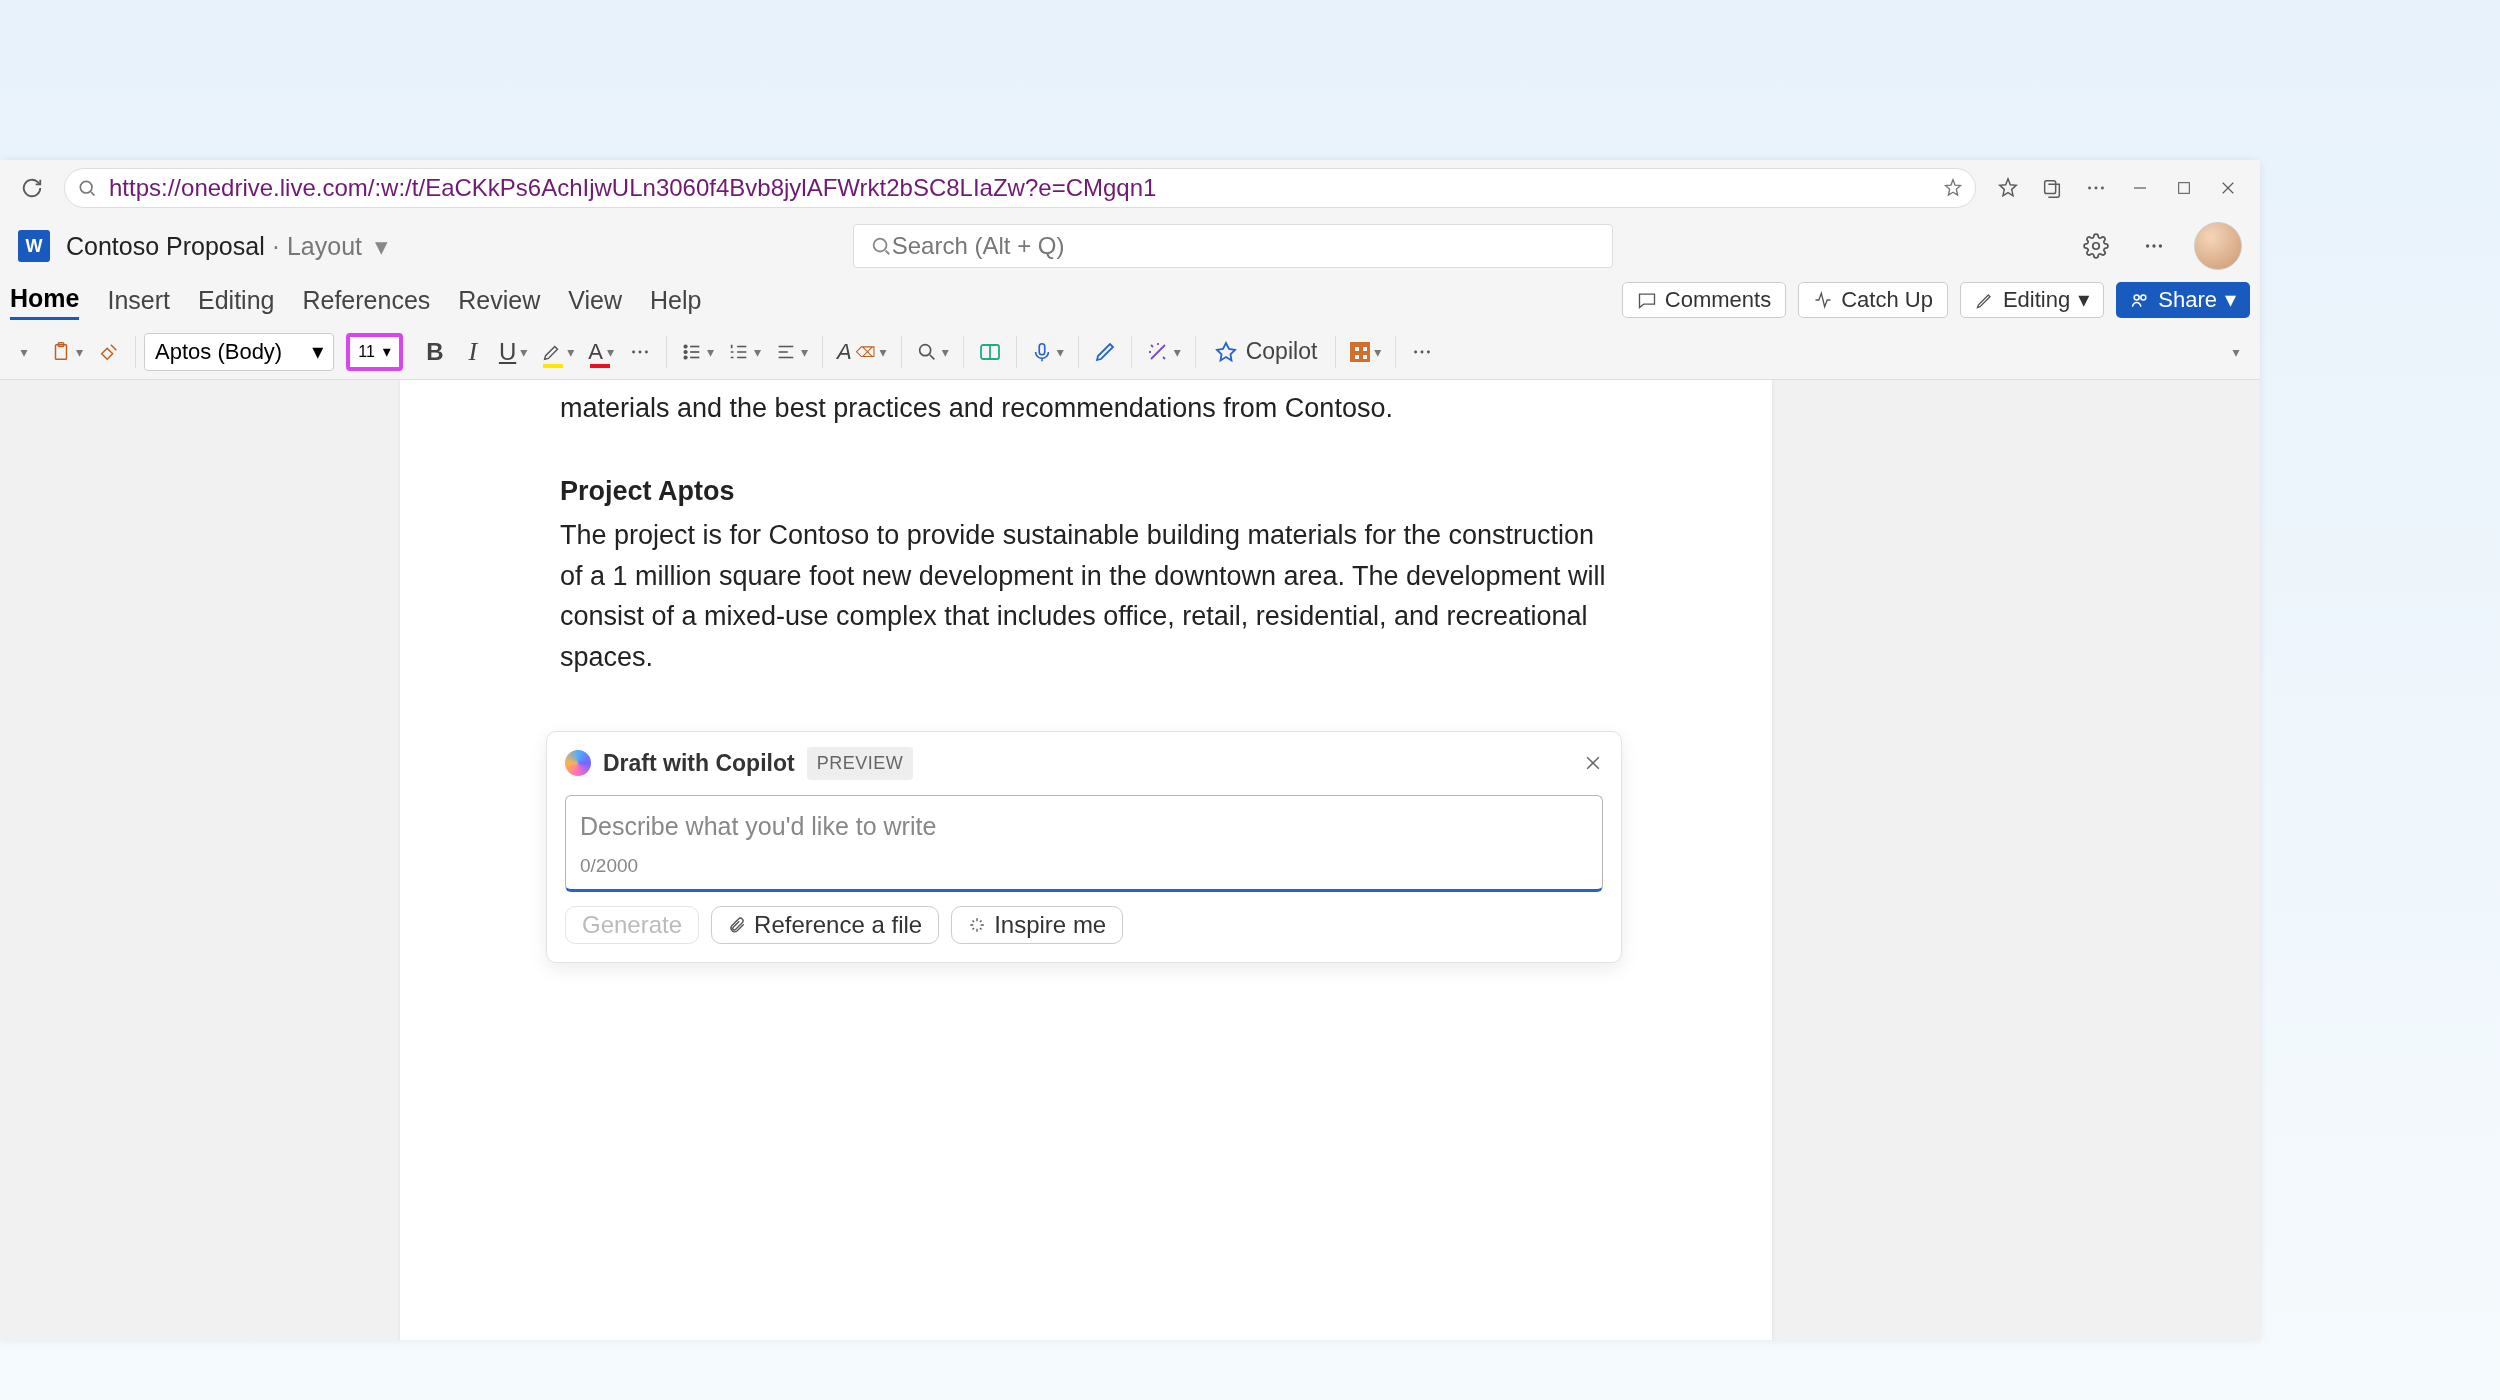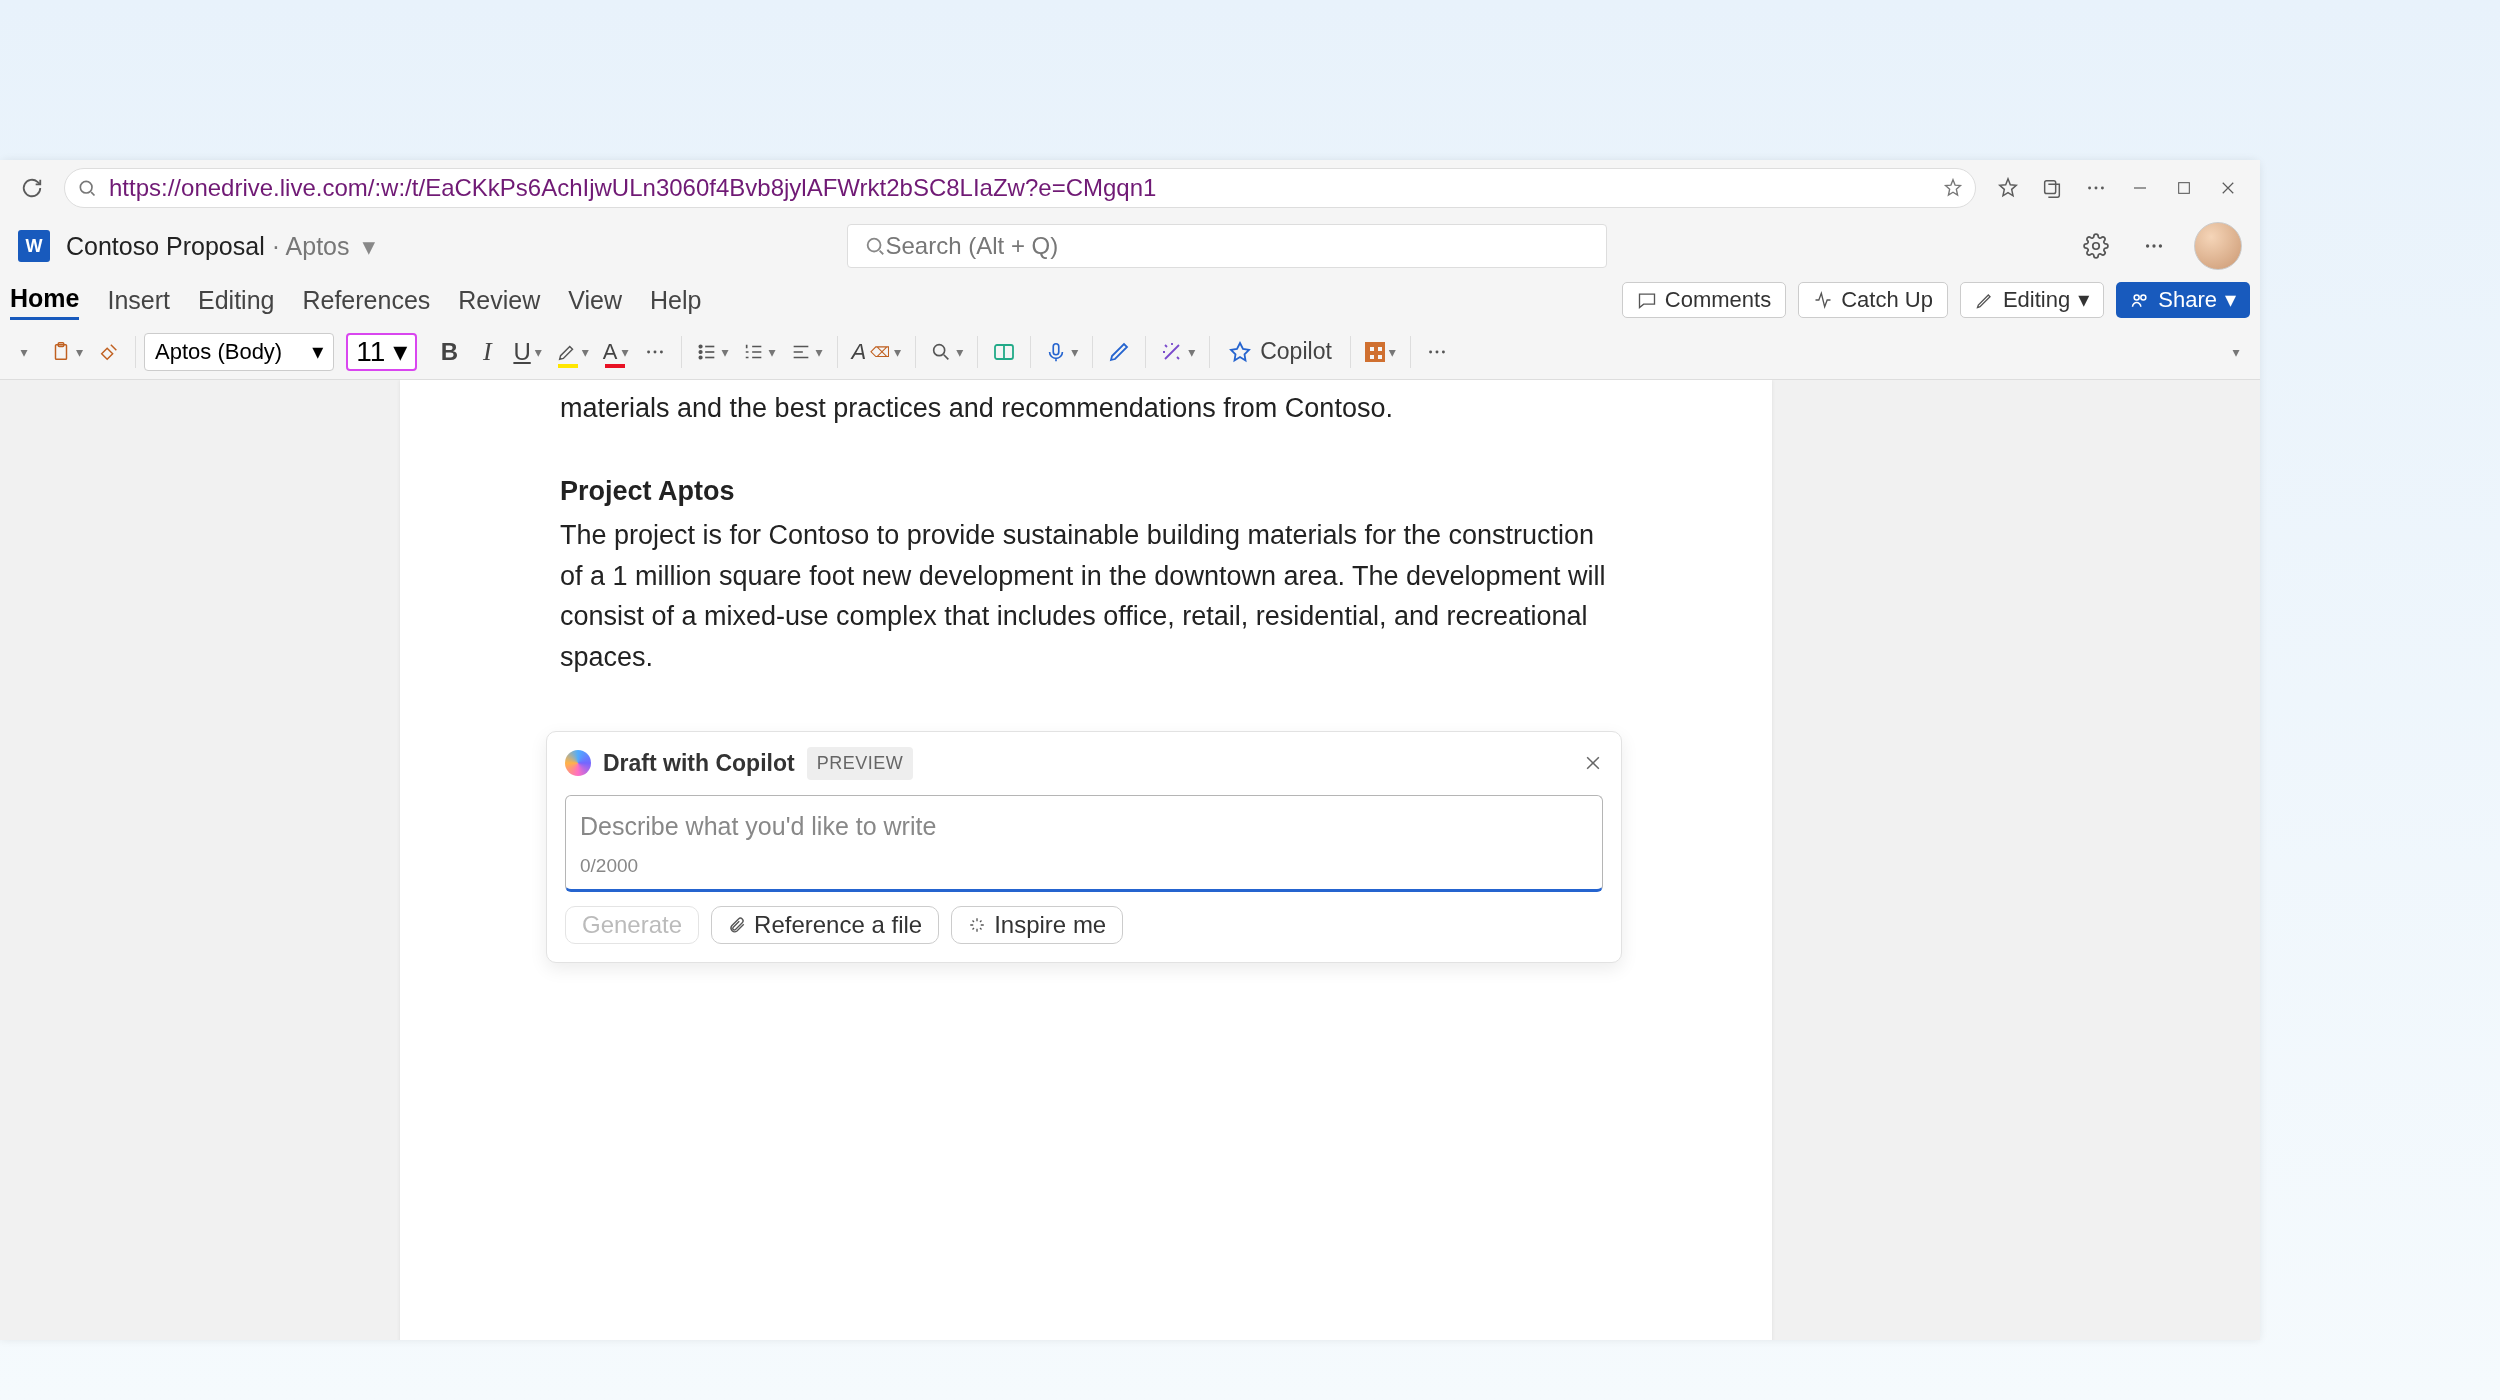--- a/index.html
+++ b/index.html
@@ -171,25 +171,25 @@
   border: 1px solid #ccc;
   background: #fff;
   padding: 0 10px;
   border-radius: 4px;
   font-size: 22px;
   gap: 30px;
 }
 .size-select {
   display: flex; align-items:center;
   height: 38px;
-  border: 2px solid #d946ef;
+  border: 4px solid #d946ef;
   background: #fff;
   padding: 0 8px;
   border-radius: 4px;
-  font-size: 28px;
+  font-size: 16px;
   gap: 8px;
 }
 .divider { width: 1px; height: 32px; background: #ddd; margin: 0 6px; }
 .bold { font-weight: bold; font-size: 24px; }
 .italic { font-style: italic; font-family: serif; font-size: 26px; }
 .underline-letter { text-decoration: underline; font-size: 24px; }
 
 .highlight-swatch { display: inline-block; width: 20px; height: 4px; background: #ffe600; margin-top: 22px; }
 .fontcolor-swatch { display: inline-block; width: 20px; height: 4px; background: #e81123; margin-top: 22px; }
 
@@ -361,21 +361,21 @@
             <path d="M5 5l14 14M19 5L5 19"></path>
           </svg>
       </div>
     </div>
   </div>
 
   <div class="title-bar">
     <div class="word-logo">W</div>
     <div class="doc-title">
       <span>Contoso Proposal</span>
-      <span class="doc-saved"> · <span>Aptos</span></span>
+      <span class="doc-saved"> · <span>Layout</span></span>
       <span class="saved-dropdown">▾</span>
     </div>
     <div class="title-search">
       <svg width="22" height="22" viewBox="0 0 24 24" fill="none" stroke="#888" stroke-width="2">
           <circle cx="11" cy="11" r="7"></circle>
           <path d="M21 21l-4-4"></path>
         </svg>
       <span>Search (Alt + Q)</span>
     </div>
     <div class="title-right">

